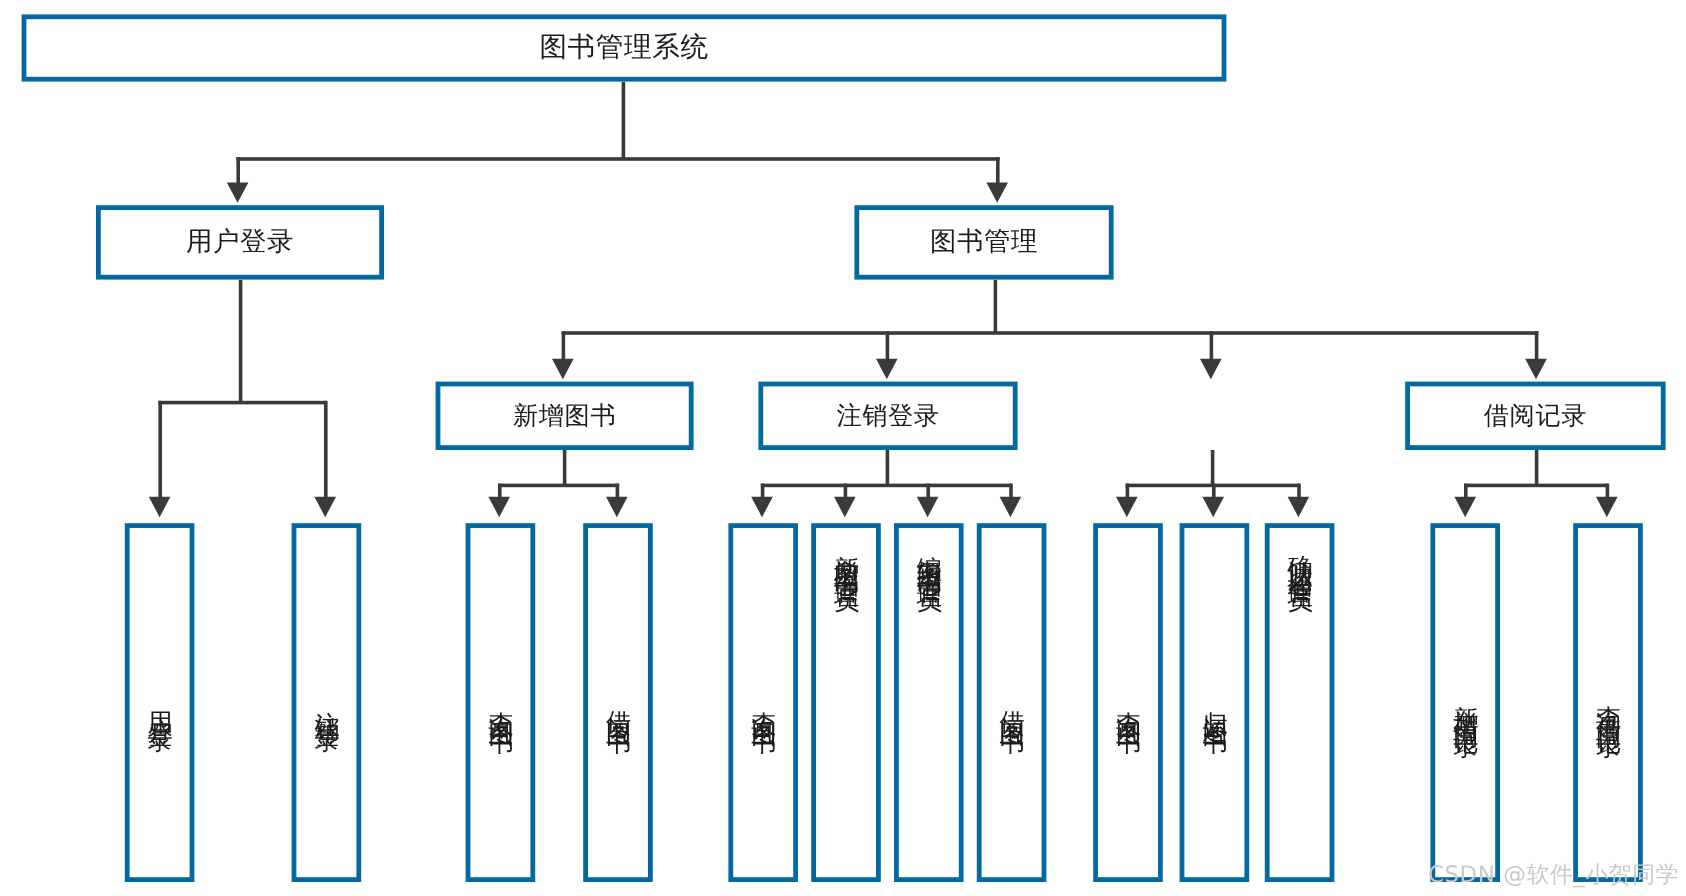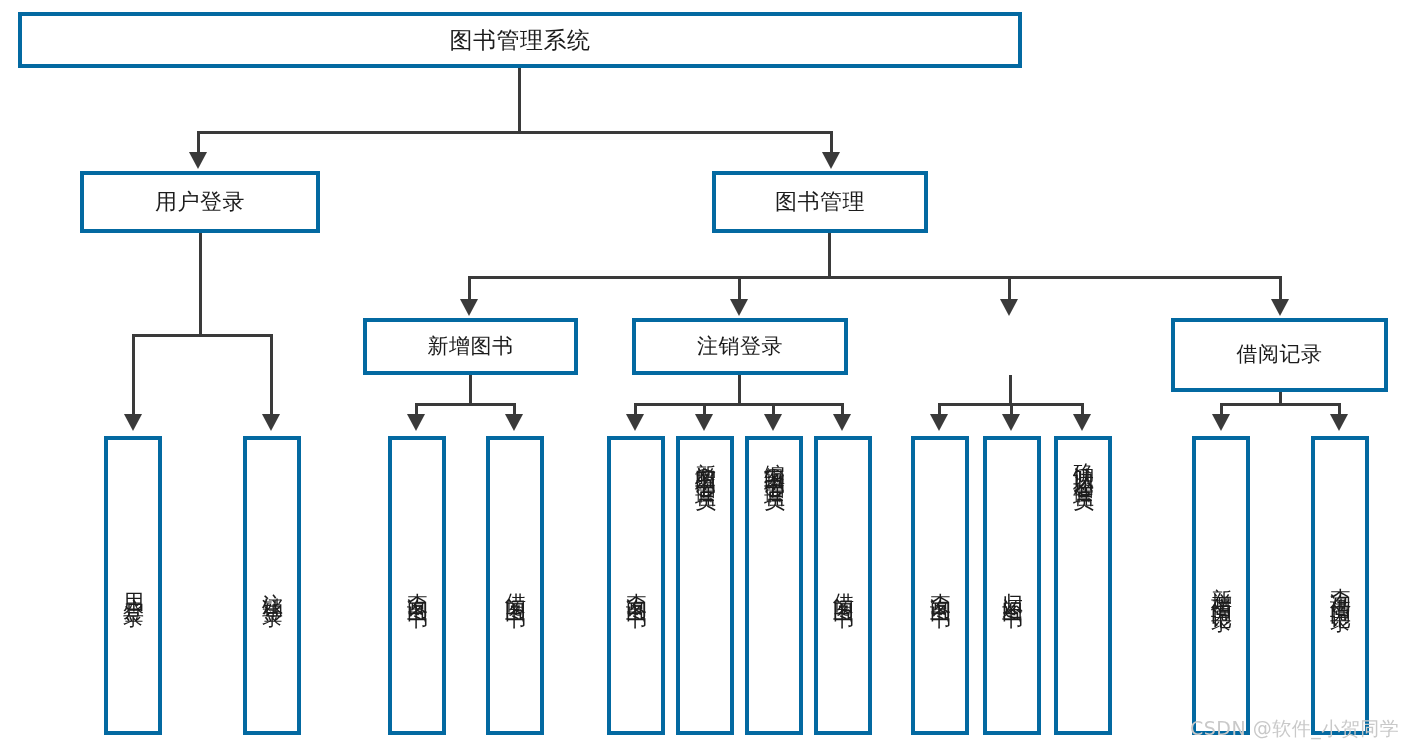--- a/index.html
+++ b/index.html
@@ -163,21 +163,21 @@
   <div class="node lvl2" style="left:712px; top:171px; width:216px; height:62px;">
     <span class="label">图书管理</span>
   </div>
 
   <div class="node lvl3" style="left:363px; top:318px; width:215px; height:57px;">
     <span class="label">新增图书</span>
   </div>
   <div class="node lvl3" style="left:632px; top:318px; width:216px; height:57px;">
     <span class="label">注销登录</span>
   </div>
-  <div class="node lvl3" style="left:1171px; top:318px; width:217px; height:74px;align-items:center;">
+  <div class="node lvl3" style="left:1171px; top:318px; width:217px; height:57px;align-items:center;">
     <span class="label">借阅记录</span>
   </div>
 
   <div class="node leaf center" style="left:104px; top:436px; width:58px; height:299px;">
     <span class="label">用户登录</span>
   </div>
   <div class="node leaf center" style="left:243px; top:436px; width:58px; height:299px;">
     <span class="label">注销登录</span>
   </div>
 

